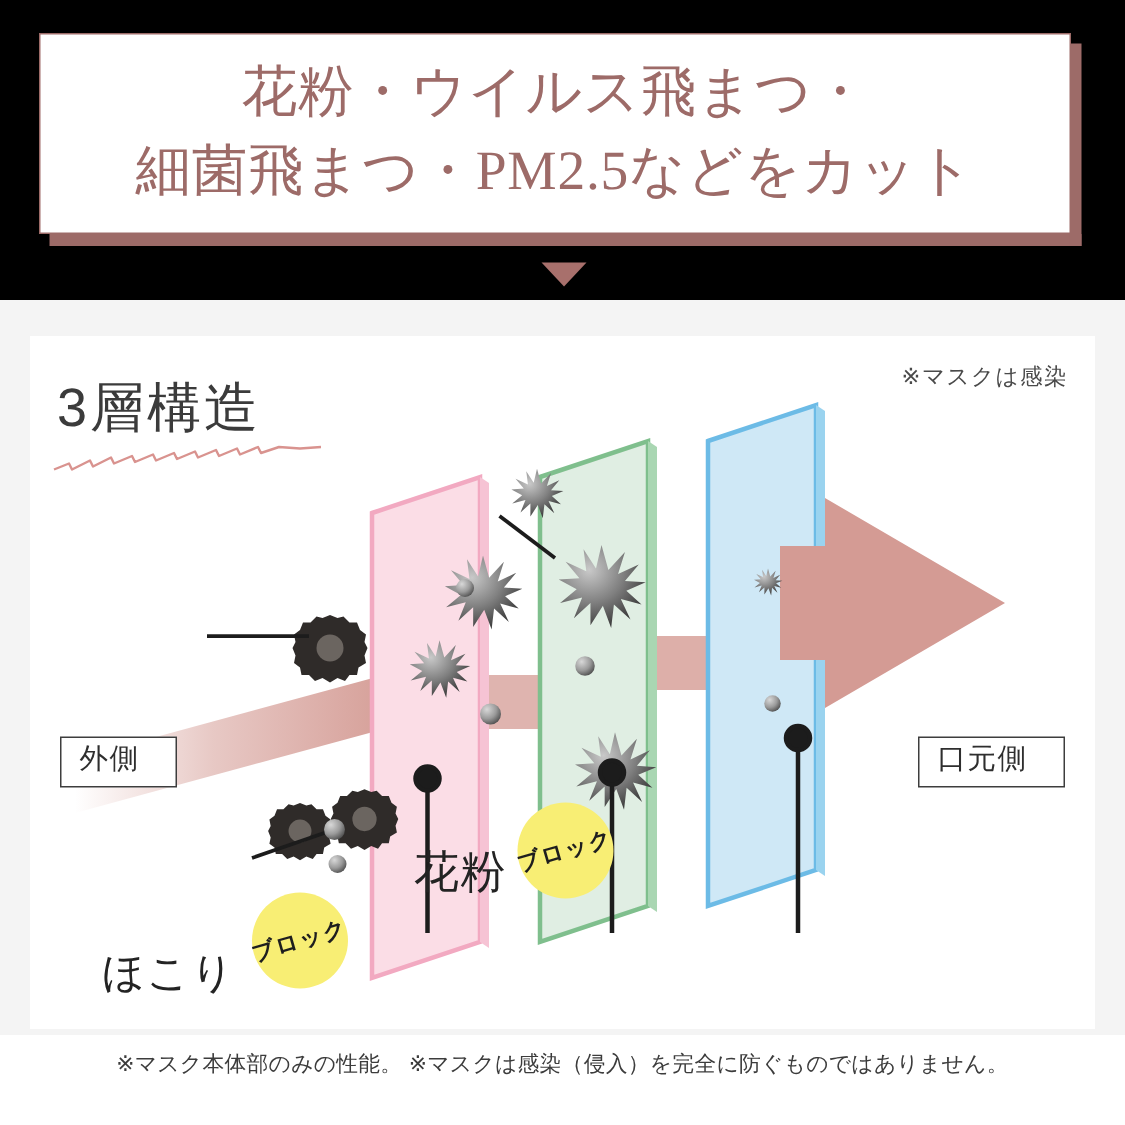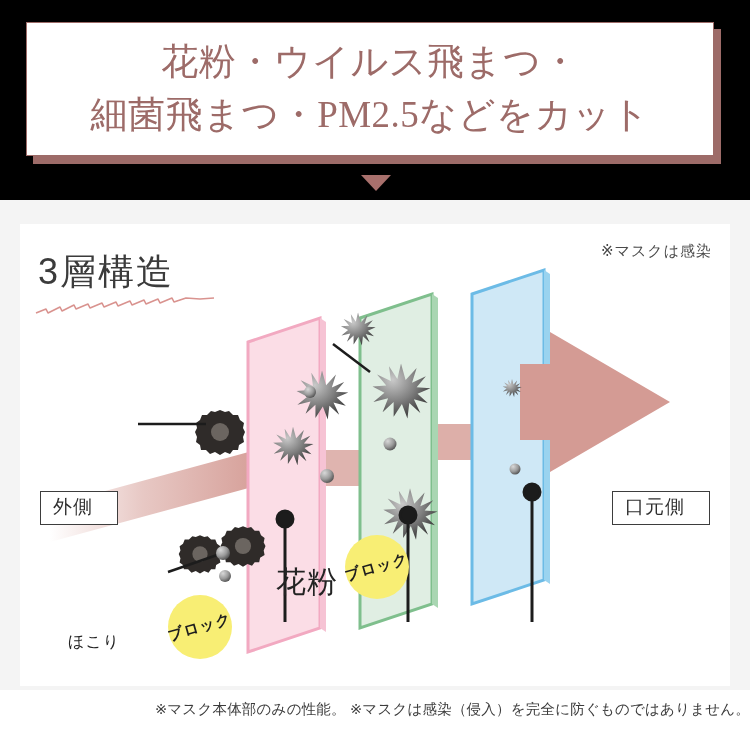--- a/index.html
+++ b/index.html
@@ -86,21 +86,21 @@
     font-size:19px; color:#2e2e2e;
     padding:5px 24px 6px 12px;
     letter-spacing:1px;
     line-height:1.1;
   }
   .side-box.outer { left:20px; top:267px; }
   .side-box.inner { left:592px; top:267px; }
 
   
   .lbl { position:absolute; color:#232323; letter-spacing:1px; line-height:1.22; }
-  .lbl-hokori { left:48px; top:408px; font-size:16px;text-align:center; }
+  .lbl-hokori { left:48px; top:408px; font-size:28px;text-align:center; }
   .lbl-kafun  { left:256px; top:340px; font-size:30px; }
 
   
   .block-badge {
     position:absolute; border-radius:50%;
     background:#f8ee74;
     display:flex; align-items:center; justify-content:center;
   }
   .block-badge span {
     color:#1e1e1e; font-size:15px; font-weight:700;
@@ -112,21 +112,21 @@
   
   .air-label {
     position:absolute; left:606px; top:378px;
     color:#ffffff; font-size:25px; letter-spacing:2px;
     font-weight:400;
   }
 
   
   .footer-note {
     position:absolute; left:0; top:700px; width:750px;
-    text-align:right; font-size:14.5px; color:#3c3c3c;
+    text-align:center; font-size:14.5px; color:#3c3c3c;
     letter-spacing:0.2px; white-space:nowrap;
   }
 </style>
 </head>
 <body>
 
 <div id="root">
 
   <div class="header-zone">
     <div class="header-shadow-bottom"></div>

